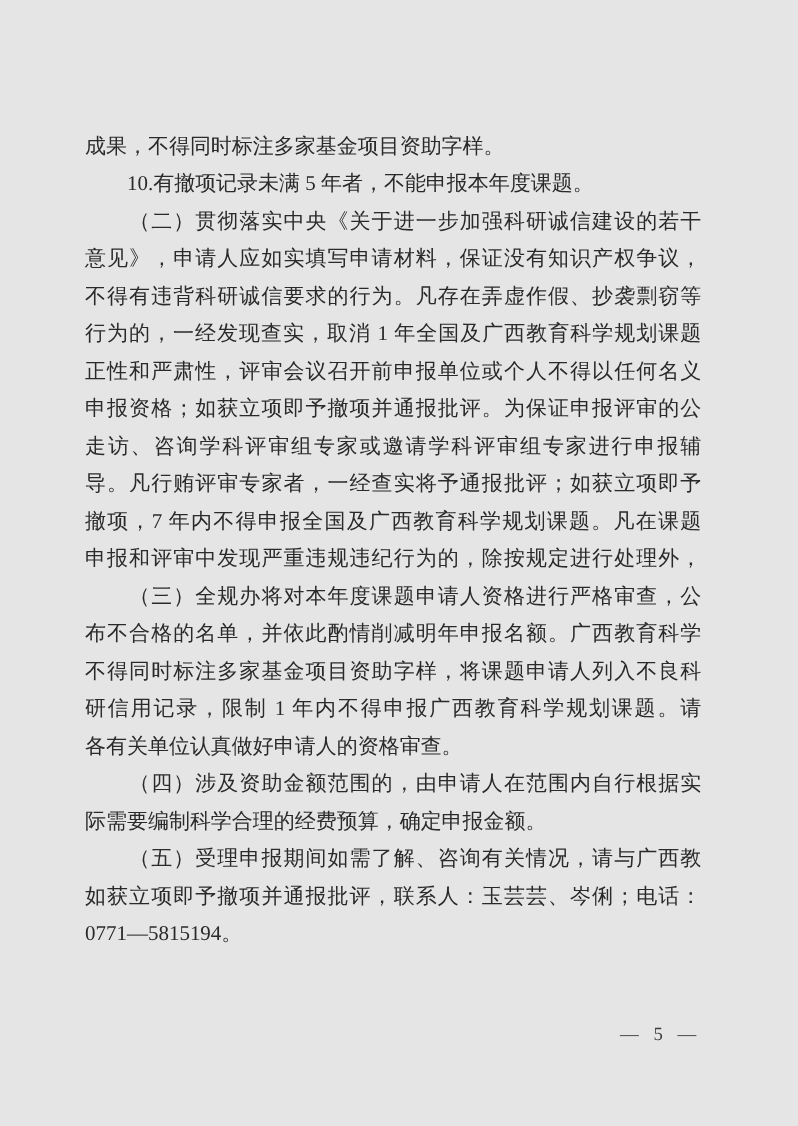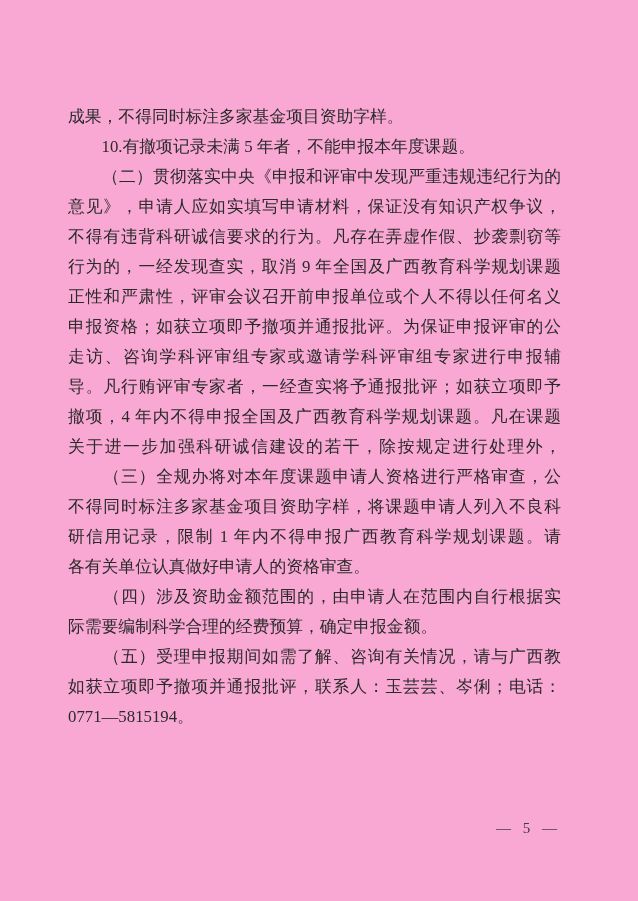--- a/index.html
+++ b/index.html
@@ -44,35 +44,36 @@
     line-height: 16px;
     color: #3d3d3d;
     letter-spacing: 2px;
     word-spacing: 4px;
     white-space: pre;
   }
 </style>
 </head>
 <body>
 
-<div class="page" style="background: #f9a8d4; color: rgb(42, 42, 42);">
+<div class="page" style="background: #e5e5e5; color: rgb(42, 42, 42);">
   <div class="content" id="doc-lines">
       <div class="line">成果，不得同时标注多家基金项目资助字样。</div>
       <div class="line">　　10.有撤项记录未满 5 年者，不能申报本年度课题。</div>
-      <div class="line fill">　　（二）贯彻落实中央《申报和评审中发现严重违规违纪行为的</div>
+      <div class="line fill">　　（二）贯彻落实中央《关于进一步加强科研诚信建设的若干</div>
       <div class="line fill">意见》，申请人应如实填写申请材料，保证没有知识产权争议，</div>
       <div class="line fill">不得有违背科研诚信要求的行为。凡存在弄虚作假、抄袭剽窃等</div>
-      <div class="line fill">行为的，一经发现查实，取消 9 年全国及广西教育科学规划课题</div>
+      <div class="line fill">行为的，一经发现查实，取消 1 年全国及广西教育科学规划课题</div>
       <div class="line fill">正性和严肃性，评审会议召开前申报单位或个人不得以任何名义</div>
       <div class="line fill">申报资格；如获立项即予撤项并通报批评。为保证申报评审的公</div>
       <div class="line fill">走访、咨询学科评审组专家或邀请学科评审组专家进行申报辅</div>
       <div class="line fill">导。凡行贿评审专家者，一经查实将予通报批评；如获立项即予</div>
-      <div class="line fill">撤项，4 年内不得申报全国及广西教育科学规划课题。凡在课题</div>
-      <div class="line fill">关于进一步加强科研诚信建设的若干，除按规定进行处理外，</div>
+      <div class="line fill">撤项，7 年内不得申报全国及广西教育科学规划课题。凡在课题</div>
+      <div class="line fill">申报和评审中发现严重违规违纪行为的，除按规定进行处理外，</div>
       <div class="line fill">　　（三）全规办将对本年度课题申请人资格进行严格审查，公</div>
+      <div class="line fill">布不合格的名单，并依此酌情削减明年申报名额。广西教育科学</div>
       <div class="line fill">不得同时标注多家基金项目资助字样，将课题申请人列入不良科</div>
       <div class="line fill">研信用记录，限制 1 年内不得申报广西教育科学规划课题。请</div>
       <div class="line">各有关单位认真做好申请人的资格审查。</div>
       <div class="line fill">　　（四）涉及资助金额范围的，由申请人在范围内自行根据实</div>
       <div class="line">际需要编制科学合理的经费预算，确定申报金额。</div>
       <div class="line fill">　　（五）受理申报期间如需了解、咨询有关情况，请与广西教</div>
       <div class="line fill">如获立项即予撤项并通报批评，联系人：玉芸芸、岑俐；电话：</div>
       <div class="line">0771—5815194。</div>
     </div>
   <div class="page-number">— 5 —</div>

